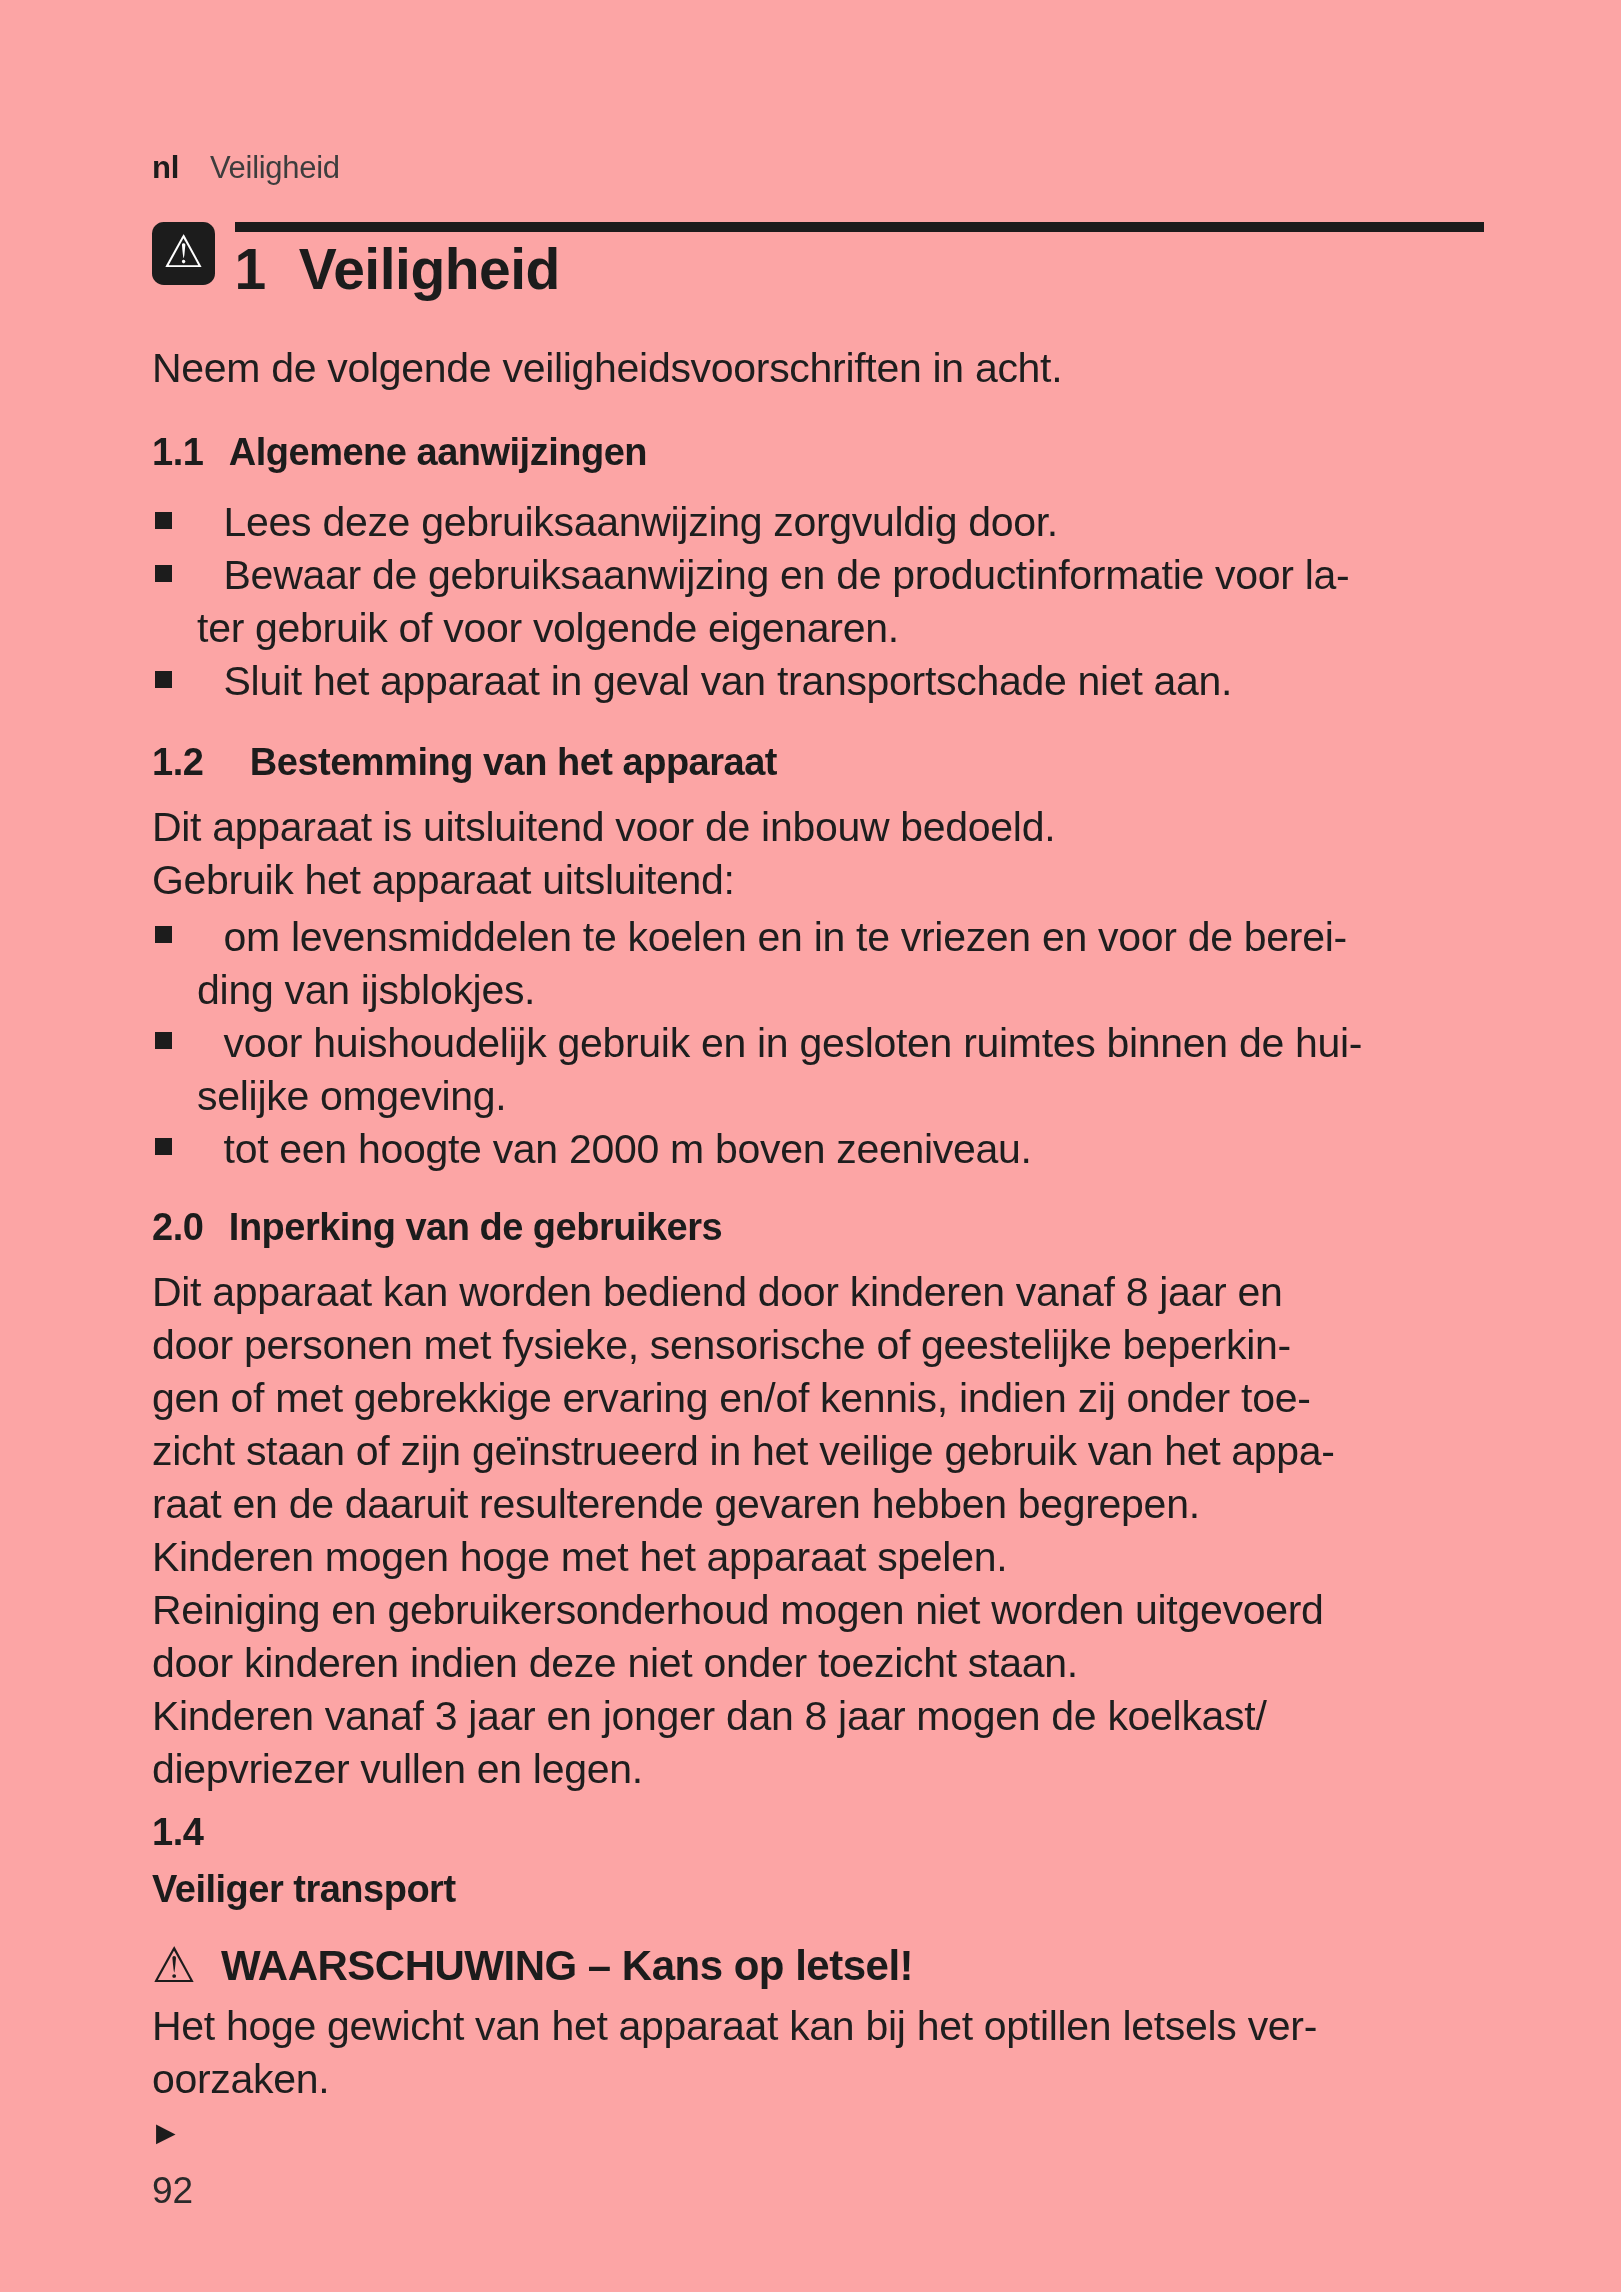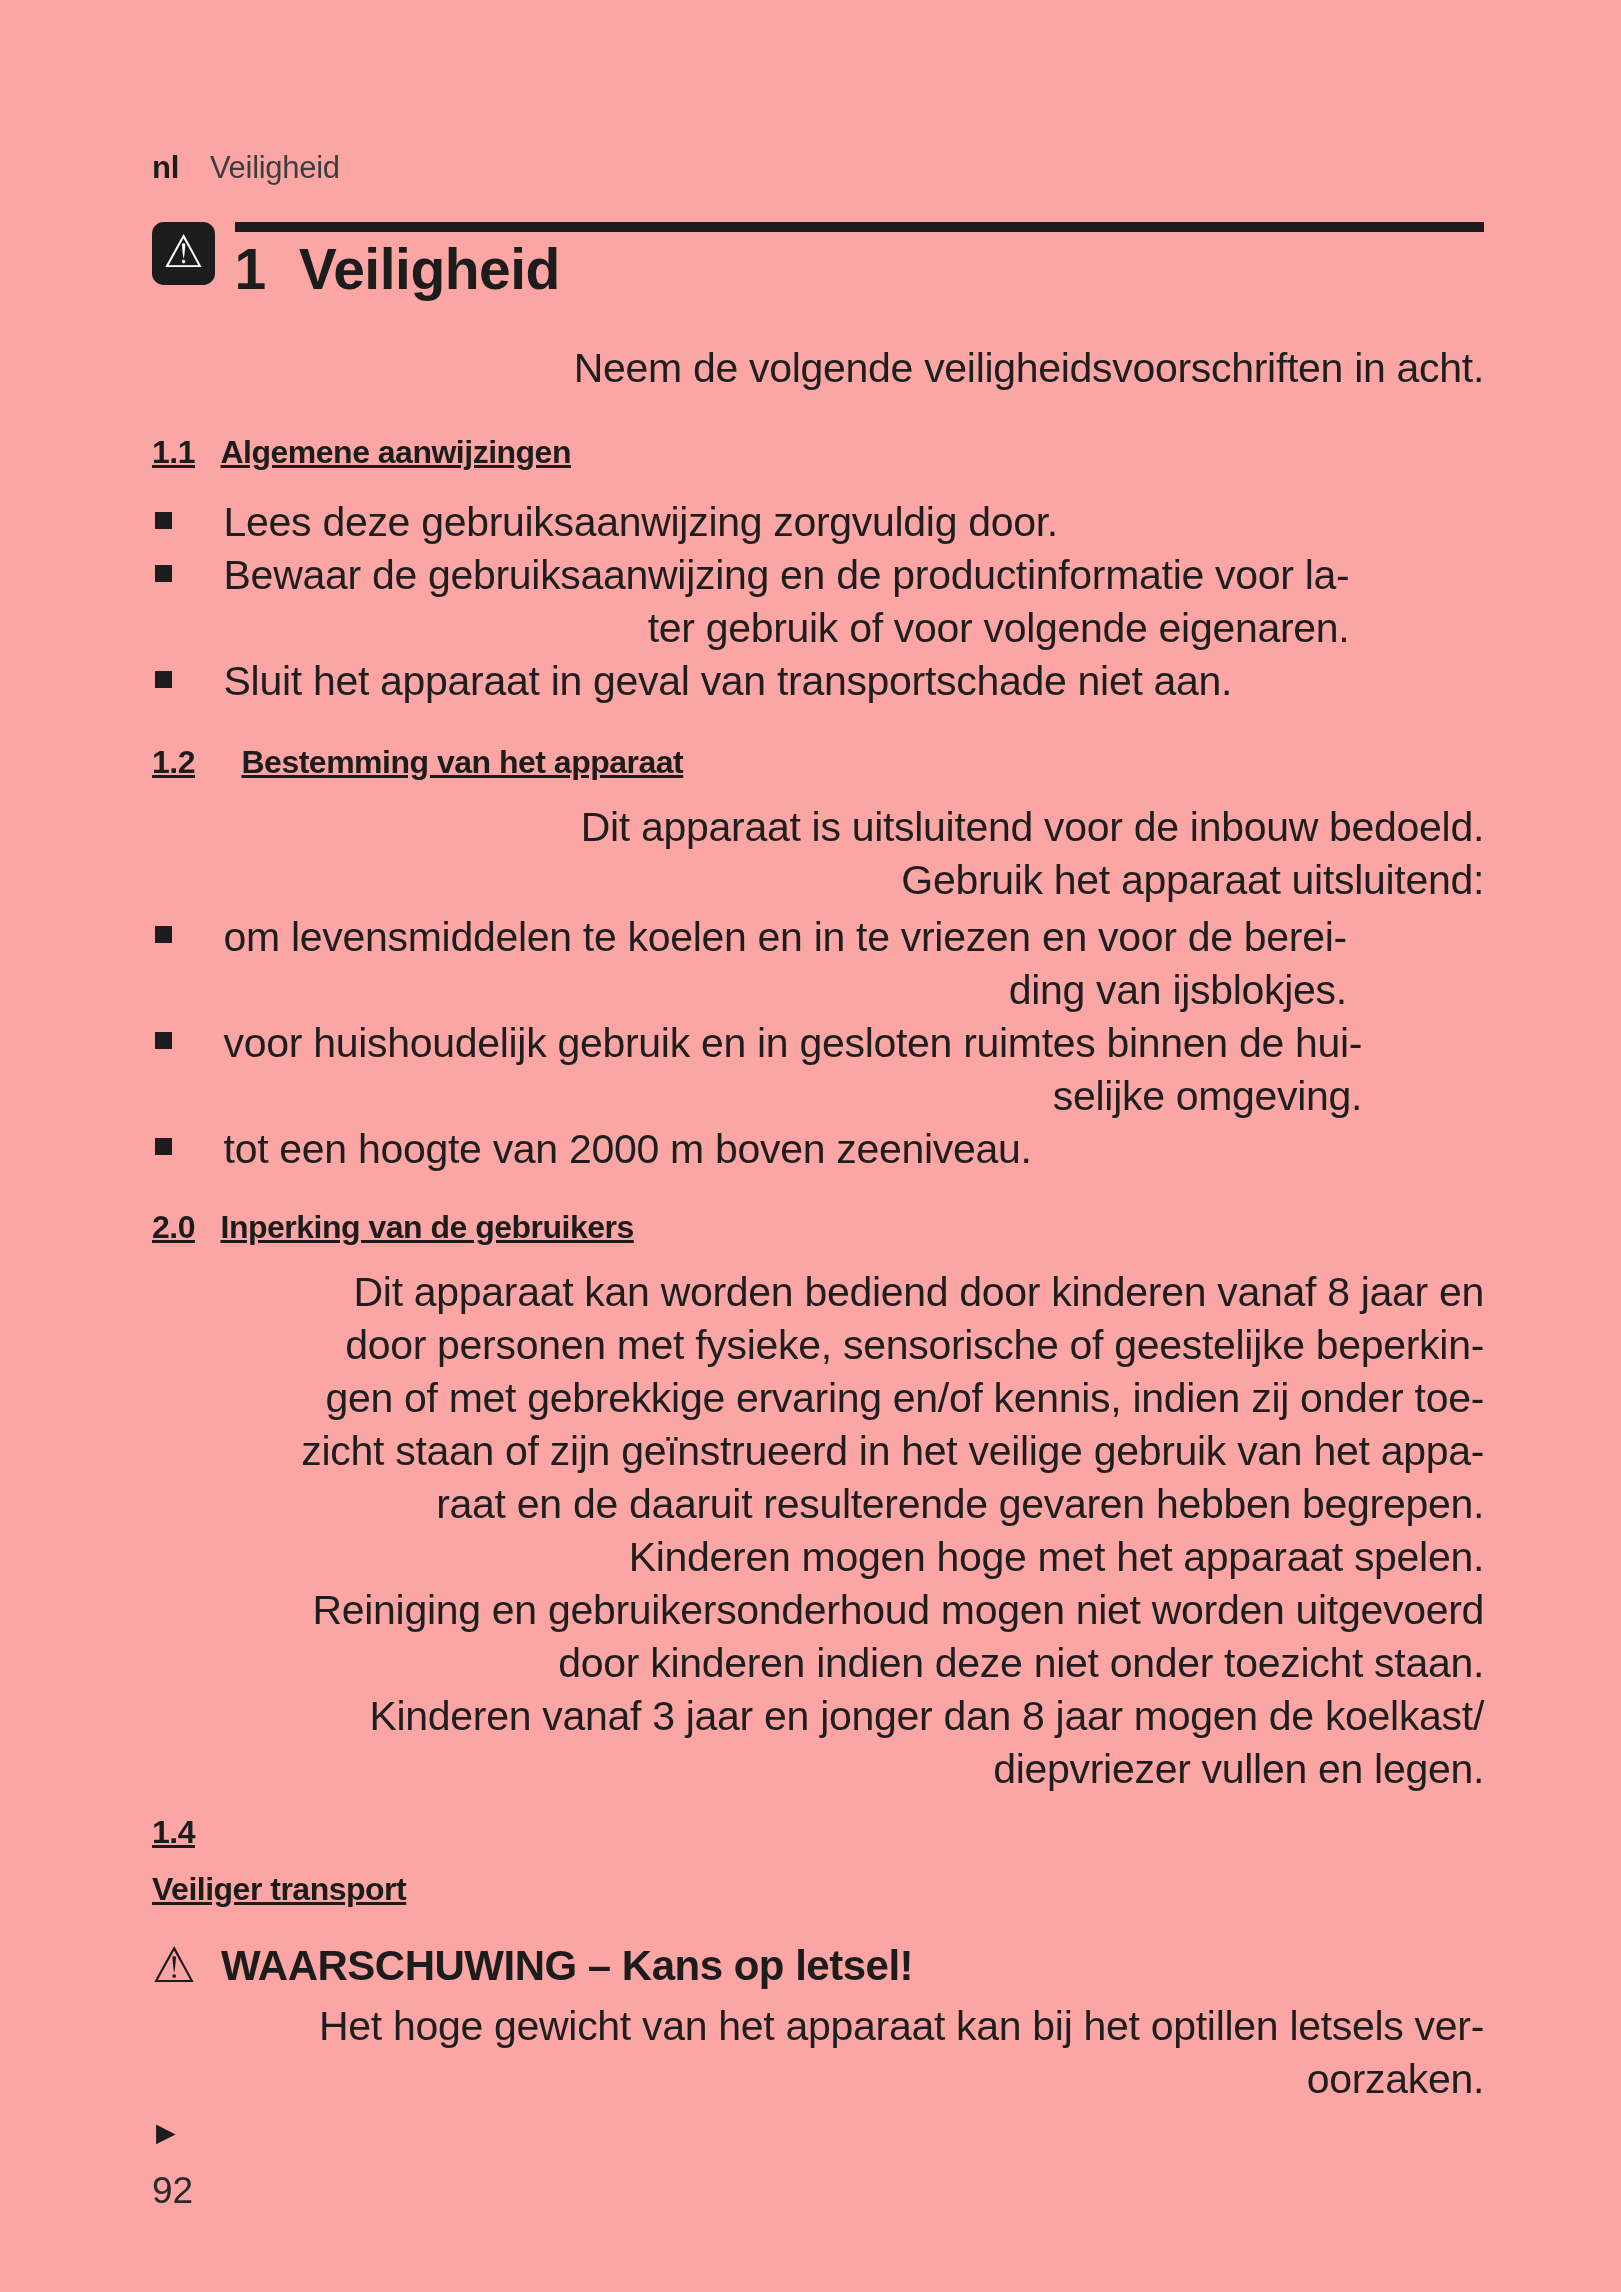--- a/index.html
+++ b/index.html
@@ -7,21 +7,21 @@
   .page {
     position: relative;
     width: 1621px;
     height: 2293px;
     background: #fca5a5;
     color: #1d1d1d;
     font-family: "Liberation Sans", "DejaVu Sans", sans-serif;
     padding: 150px 137px 0 152px;
     overflow: hidden;
   }
-  .pre { white-space: pre; text-align: right; }
+  .pre { white-space: pre; }
 
   
   .doc-header {
     display: flex;
     align-items: baseline;
     font-size: 31px;
     line-height: 35px;
     letter-spacing: -0.3px;
   }
   .doc-header .lang { font-weight: 700; color: #1d1d1d; }
@@ -55,26 +55,25 @@
   .body-text {
     font-size: 41px;
     line-height: 53px;
     letter-spacing: -0.3px;
     color: #1e1e1e;
   }
   .intro { margin-top: 41px; }
 
   .h2 {
     display: flex;
-    font-size: 32px;
+    font-size: 38px;
     line-height: 57px;
     font-weight: 700;
     letter-spacing: -0.5px;
     color: #1c1c1c;
-    text-decoration: underline;
   }
   .h2 .num { margin-right: 25.5px; }
   .mt-s1 { margin-top: 29px; }
   .mt-s2 { margin-top: 25.5px; gap: 21px; }
   .mt-s3 { margin-top: 23.5px; }
   .mt-s4 { margin-top: 7.8px; flex-direction: column; }
 
   .para { margin-top: 0; }
   .para-block { margin-top: 9.8px; }
 

